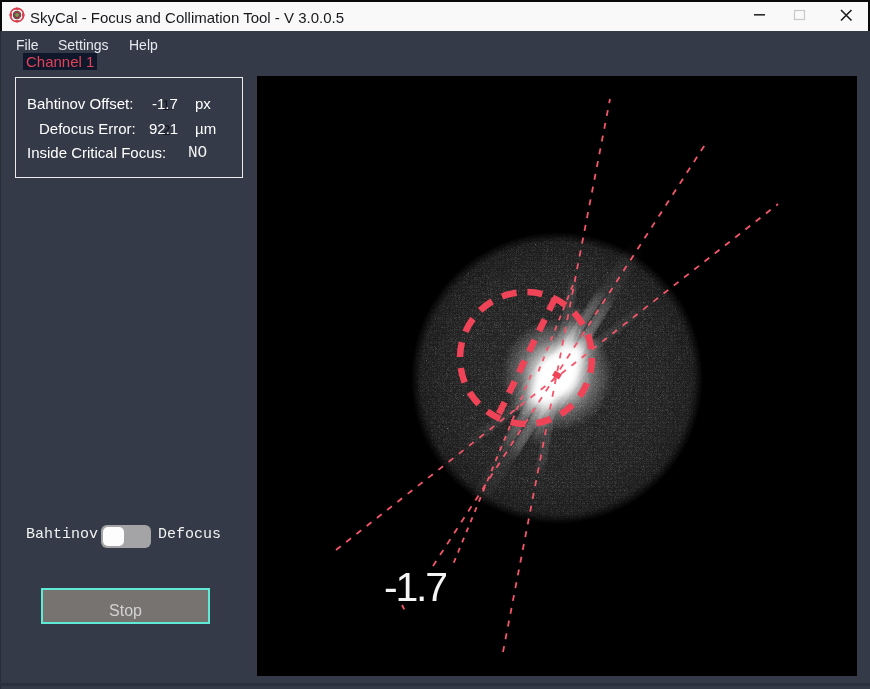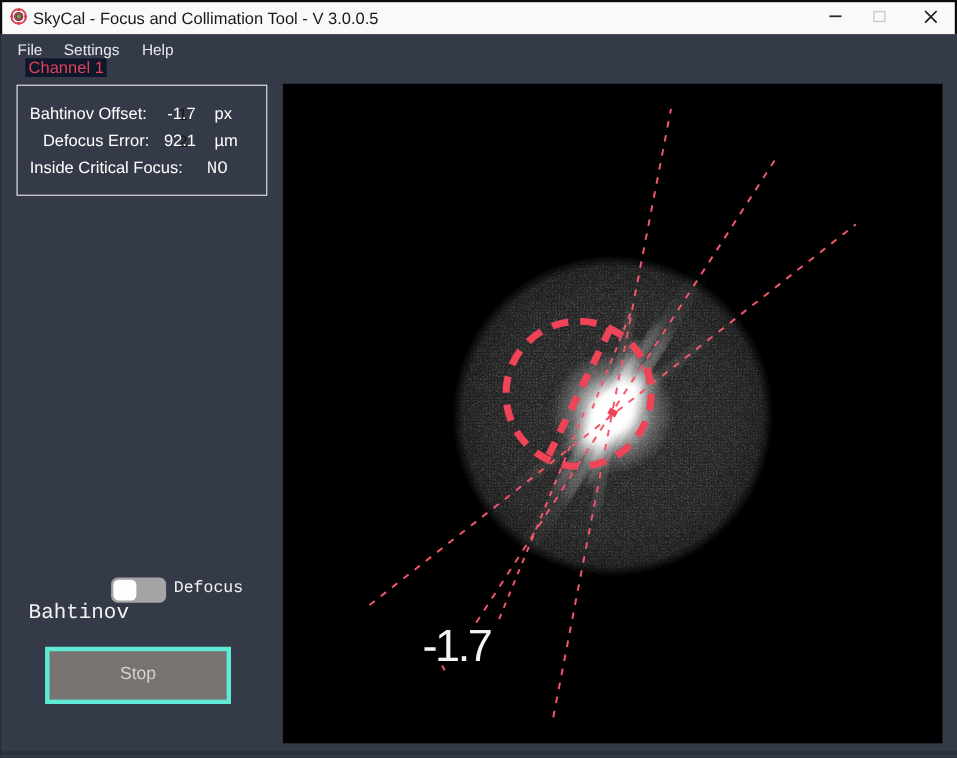--- a/index.html
+++ b/index.html
@@ -12,22 +12,22 @@
   #titletext{left:30px;top:9px;font-size:15px;color:#17191c;}
   .menuitem{top:37px;font-size:14px;color:#e6e9ee;}
   #grpbox{left:15px;top:77px;width:226px;height:99px;border:1px solid #ececec;}
   #grplabel{left:23px;top:53px;font-size:15px;color:#e0425a;background:#0f172a;padding:0 3px;}
   .red{color:#ffffff;font-size:15px;}
   #win-min{left:744px;top:0;width:30px;height:30px;}
   #win-max{left:790px;top:0;width:30px;height:30px;}
   #win-close{left:836px;top:0;width:30px;height:30px;}
   #toggle-track{left:101px;top:525px;width:50px;height:23px;background:#a4a4a6;border-radius:6px;}
   #toggle-knob{left:103px;top:527px;width:21px;height:19px;background:#fdfdfd;border-radius:5px;}
-  #stopbtn{left:41px;top:588px;width:169px;height:52px;background:#767371;
-           border:4px solid #5eead4;box-sizing:border-box;color:#d3d3d3;font-size:16px;
+  #stopbtn{left:41px;top:588px;width:169px;height:36px;background:#767371;
+           border:2px solid #5eead4;box-sizing:border-box;color:#d3d3d3;font-size:16px;
            text-align:center;line-height:42px;}
   .wht{color:#f2f2f2;font-family:Liberation Mono, monospace;}
 </style>
 </head>
 <body>
 
   <div class="abs" id="titlebar"></div>
   <svg class="abs" style="left:9px;top:7px" width="16" height="16" viewBox="0 0 16 16">
     <circle cx="8" cy="8" r="6.7" fill="none" stroke="#d8414f" stroke-width="1.7"></circle>
     <path d="M8 0 L10 3 L6 3 Z" fill="#d8414f"></path>
@@ -60,21 +60,21 @@
   <div class="abs" style="left:162px;top:96px;font-size:15px;color:#13161d;">1.</div>
   <div class="abs red" style="left:152px;top:95px;">-1.7</div>
   <div class="abs red" style="left:195px;top:95px;text-align:right;">px</div>
   <div class="abs red" style="left:39px;top:120px;">Defocus Error:</div>
   <div class="abs" style="left:162px;top:121px;font-size:15px;color:#13161d;">2</div>
   <div class="abs red" style="left:149px;top:120px;">92.1</div>
   <div class="abs red" style="left:195px;top:120px;">µm</div>
   <div class="abs red" style="left:27px;top:144px;">Inside Critical Focus:</div>
   <div class="abs wht" style="left:188px;top:143.5px;font-size:16px;">NO</div>
 
-  <div class="abs wht" style="left:26px;top:525.5px;font-size:19px;margin-top:20px;">Bahtinov</div>
+  <div class="abs wht" style="left:26px;top:525.5px;font-size:15px;">Bahtinov</div>
   <div class="abs" id="toggle-track"></div>
   <div class="abs" id="toggle-knob"></div>
   <div class="abs wht" style="left:158px;top:525.5px;font-size:15px;">Defocus</div>
 
   <div class="abs" id="stopbtn">Stop</div>
 
   <svg class="abs" style="left:257px;top:76px;" width="600" height="600" viewBox="-1 -1 600 600">
     <defs>
       <filter id="noisef" x="0" y="0" width="100%" height="100%">
         <feTurbulence type="turbulence" baseFrequency="0.75" numOctaves="3" seed="4" stitchTiles="stitch"></feTurbulence>

